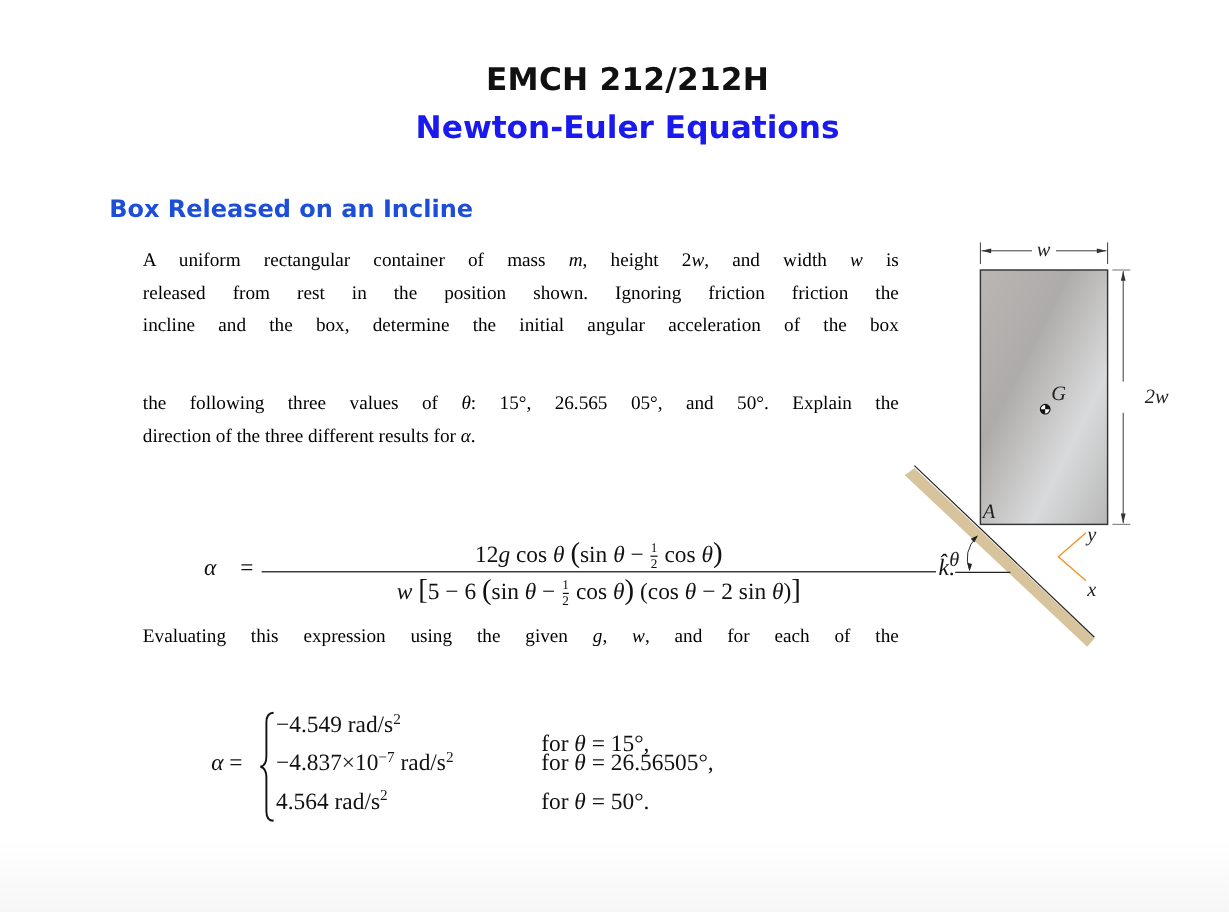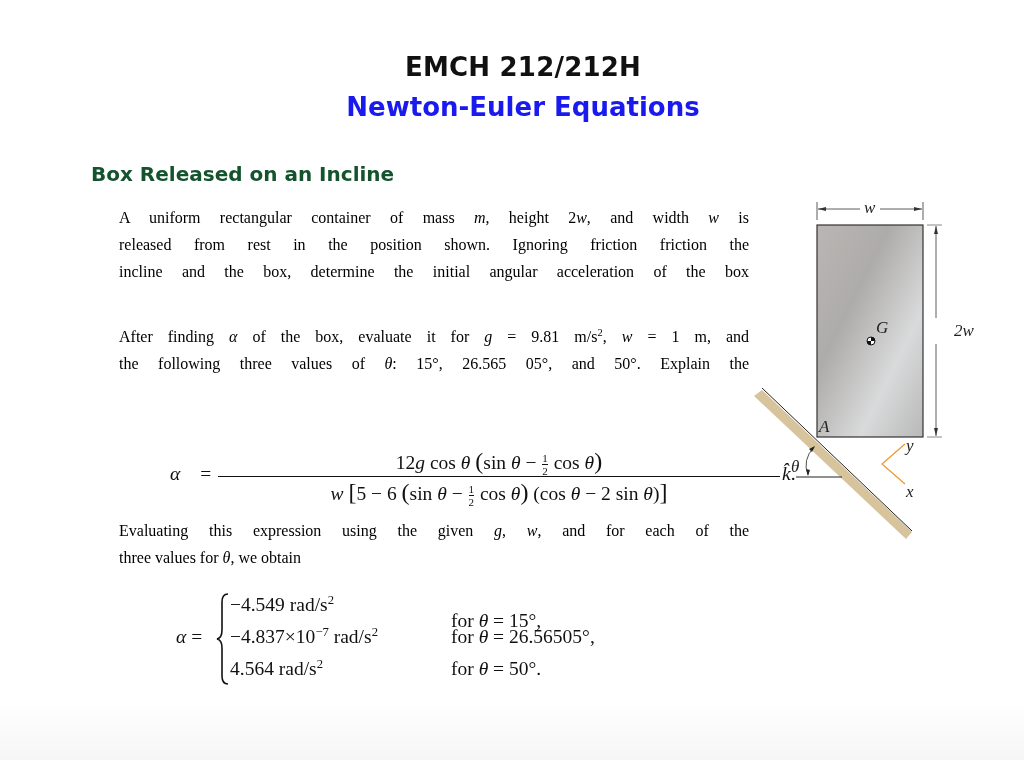--- a/index.html
+++ b/index.html
@@ -13,21 +13,21 @@
     .title {
       position: absolute; left: 0; width: 1046px; text-align: center;
       top: 52px; font-size: 26px; font-weight: bold; color: #111;
       letter-spacing: 0.2px;
     }
     .subtitle {
       position: absolute; left: 0; width: 1046px; text-align: center;
       top: 92px; font-size: 26px; font-weight: bold;
     }
     .section-heading {
-      position: absolute; left: 91px; top: 162px; font-size: 20px; font-weight: bold; color: #14532d;
+      position: absolute; left: 91px; top: 162px; font-size: 20px; font-weight: bold; color: #1d4ed8;
     }
     .para {
       position: absolute; left: 91px; width: 630px; font-size: 16px; line-height: 27px;
       text-align: justify; color: #000000; margin-left: 28px;
     }
     .para .line { display: block; white-space: nowrap; text-align-last: justify; }
     .para .line.last { text-align-last: left; }
     .m { font-style: italic; }
     sup { font-size: 0.65em; vertical-align: 0.55em; line-height: 0; }
 
@@ -64,37 +64,36 @@
 
 <div class="section-heading sans">Box Released on an Incline</div>
 
 <div class="para serif" style="top:204px;">
   <span class="line">A uniform rectangular container of mass <span class="m">m</span>, height 2<span class="m">w</span>, and width <span class="m">w</span> is</span>
   <span class="line">released from rest in the position shown. Ignoring friction friction the</span>
   <span class="line">incline and the box, determine the initial angular acceleration of the box</span>
 </div>
 
 <div class="para serif" style="top:323px;">
-  <span class="line">After finding <span class="m">α</span> of the box, evaluate it for <span class="m">g</span> = 9.81 m/s<sup>2</sup>, <span class="m">w</span> = 1 m, and</span>
   <span class="line">the following three values of <span class="m">θ</span>: 15°, 26.565 05°, and 50°. Explain the</span>
+  <span class="line last">direction of the three different results for <span class="m">α</span>.</span>
 </div>
 
 <div class="eq1 serif">
   <div class="lhs"><span class="m">α⃗</span> =</div>
   <div class="frac">
     <span class="num">12<span class="m">g</span> cos <span class="m">θ</span> <span class="big">(</span>sin <span class="m">θ</span> − <span class="small-frac"><span>1</span><span class="sbar"></span><span>2</span></span> cos <span class="m">θ</span><span class="big">)</span></span>
     <span class="bar"></span>
     <span class="den"><span class="m">w</span> <span class="big">[</span>5 − 6 <span class="big">(</span>sin <span class="m">θ</span> − <span class="small-frac"><span>1</span><span class="sbar"></span><span>2</span></span> cos <span class="m">θ</span><span class="big">)</span> (cos <span class="m">θ</span> − 2 sin <span class="m">θ</span>)<span class="big">]</span></span>
   </div>
   <div class="khat"><span class="m">k̂</span>.</div>
 </div>
 
 <div class="para serif" style="top:517px;">
   <span class="line">Evaluating this expression using the given <span class="m">g</span>, <span class="m">w</span>, and for each of the</span>
-  <span class="line last">three values for <span class="m">θ</span>, we obtain</span>
 </div>
 
 <div class="cases serif">
   <div class="lhs"><span class="m">α</span> =</div>
   <svg class="brace" viewBox="0 0 14 94">
     <path d="M12 2 Q6 2 6 10 L6 38 Q6 46 1 47 Q6 48 6 56 L6 84 Q6 92 12 92" fill="none" stroke="#111" stroke-width="1.6"></path>
   </svg>
   <div class="row val" style="top:2px;">−4.549 rad/s<sup>2</sup></div>
   <div class="row cond" style="top:18px;">for <span class="m">θ</span> = 15°,</div>
   <div class="row val" style="top:34px;">−4.837×10<sup>−7</sup> rad/s<sup>2</sup></div>

